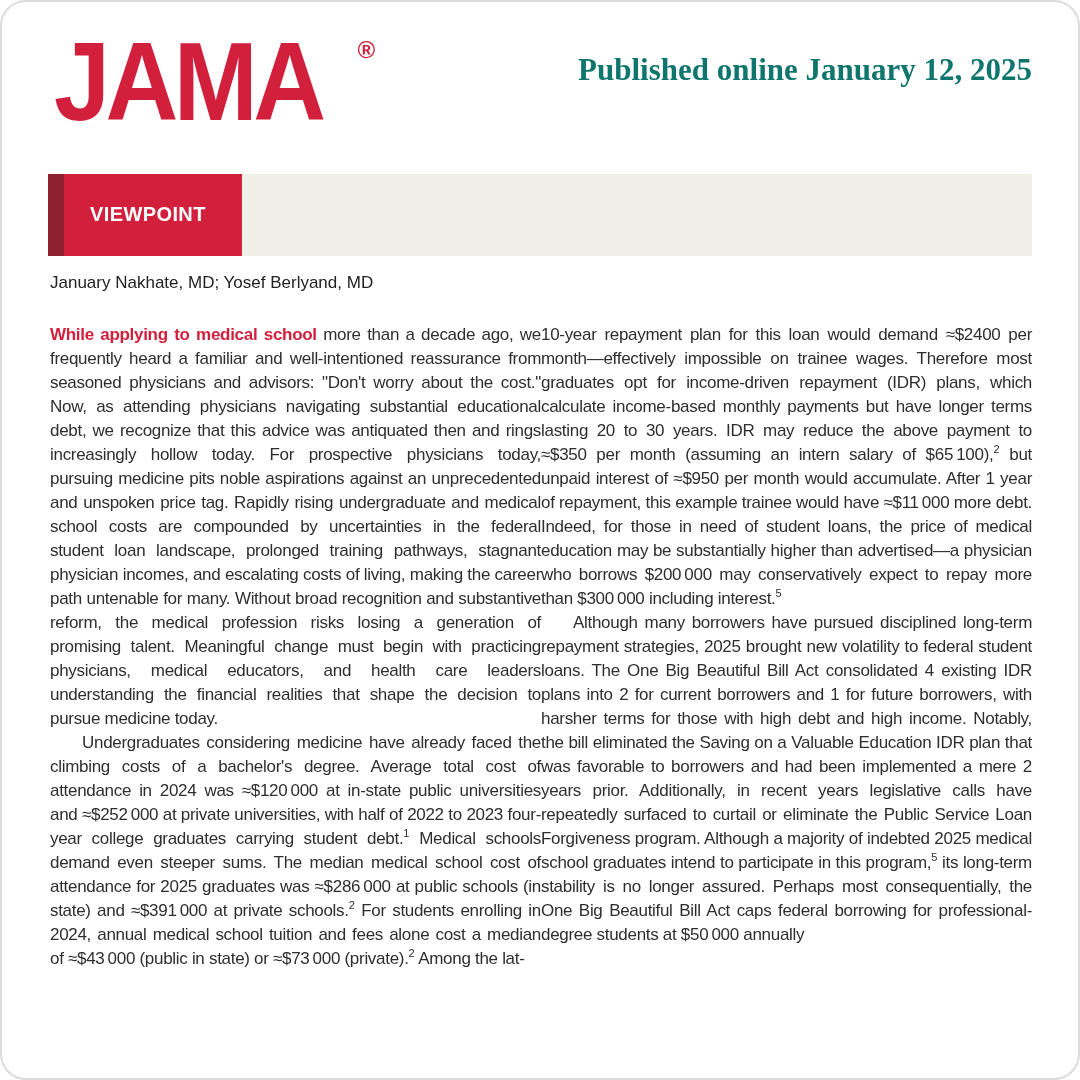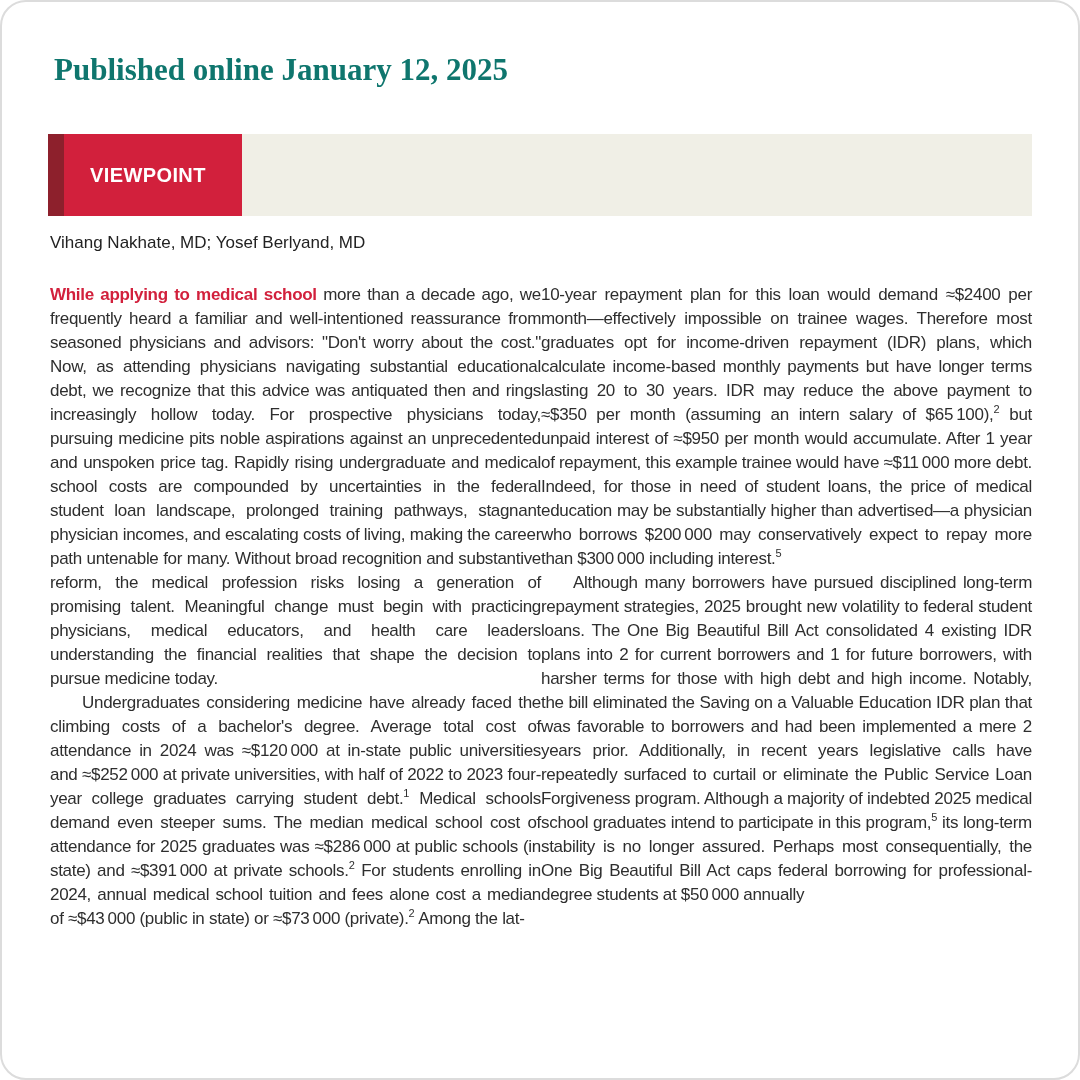--- a/index.html
+++ b/index.html
@@ -110,30 +110,34 @@
     vertical-align: super;
     letter-spacing: 0;
   }
 </style>
 </head>
 <body>
 
 <div class="page">
 
   <div class="masthead">
+    <div class="logo-wrap">
+      <span class="logo-text">JAMA</span>
+      <span class="logo-reg">®</span>
+    </div>
     <div class="pub-date">Published online January 12, 2025</div>
   </div>
 
   <div class="banner">
     <div class="banner-strip"></div>
     <div class="banner-label">VIEWPOINT</div>
     <div class="banner-fill"></div>
   </div>
 
-  <div class="authors">Vihang Nakhate, MD; Yosef Berlyand, MD</div>
+  <div class="authors">January Nakhate, MD; Yosef Berlyand, MD</div>
 
   <div class="columns">
     <div class="col">
         <p class=""><span class="lead-in">While applying to medical school</span><span> more than a decade ago, we frequently heard a familiar and well-intentioned reassurance from seasoned physicians and advisors: "Don't worry about the cost." Now, as attending physicians navigating substantial educational debt, we recognize that this advice was antiquated then and rings increasingly hollow today. For prospective physicians today, pursuing medicine pits noble aspirations against an unprecedented and unspoken price tag. Rapidly rising undergraduate and medical school costs are compounded by uncertainties in the federal student loan landscape, prolonged training pathways, stagnant physician incomes, and escalating costs of living, making the career path untenable for many. Without broad recognition and substantive reform, the medical profession risks losing a generation of promising talent. Meaningful change must begin with practicing physicians, medical educators, and health care leaders understanding the financial realities that shape the decision to pursue medicine today.</span></p>
         <p class="indent"><span>Undergraduates considering medicine have already faced the climbing costs of a bachelor's degree. Average total cost of attendance in 2024 was ≈$120 000 at in-state public universities and ≈$252 000 at private universities, with half of 2022 to 2023 four-year college graduates carrying student debt.</span><sup class="ref">1</sup><span> Medical schools demand even steeper sums. The median medical school cost of attendance for 2025 graduates was ≈$286 000 at public schools (in state) and ≈$391 000 at private schools.</span><sup class="ref">2</sup><span> For students enrolling in 2024, annual medical school tuition and fees alone cost a median of ≈$43 000 (public in state) or ≈$73 000 (private).</span><sup class="ref">2</sup><span> Among the lat-</span></p>
       </div>
     <div class="col">
         <p class=""><span>10-year repayment plan for this loan would demand ≈$2400 per month—effectively impossible on trainee wages. Therefore most graduates opt for income-driven repayment (IDR) plans, which calculate income-based monthly payments but have longer terms lasting 20 to 30 years. IDR may reduce the above payment to ≈$350 per month (assuming an intern salary of $65 100),</span><sup class="ref">2</sup><span> but unpaid interest of ≈$950 per month would accumulate. After 1 year of repayment, this example trainee would have ≈$11 000 more debt. Indeed, for those in need of student loans, the price of medical education may be substantially higher than advertised—a physician who borrows $200 000 may conservatively expect to repay more than $300 000 including interest.</span><sup class="ref">5</sup></p>
         <p class="indent"><span>Although many borrowers have pursued disciplined long-term repayment strategies, 2025 brought new volatility to federal student loans. The One Big Beautiful Bill Act consolidated 4 existing IDR plans into 2 for current borrowers and 1 for future borrowers, with harsher terms for those with high debt and high income. Notably, the bill eliminated the Saving on a Valuable Education IDR plan that was favorable to borrowers and had been implemented a mere 2 years prior. Additionally, in recent years legislative calls have repeatedly surfaced to curtail or eliminate the Public Service Loan Forgiveness program. Although a majority of indebted 2025 medical school graduates intend to participate in this program,</span><sup class="ref">5</sup><span> its long-term stability is no longer assured. Perhaps most consequentially, the One Big Beautiful Bill Act caps federal borrowing for professional-degree students at $50 000 annually</span></p>
       </div>

